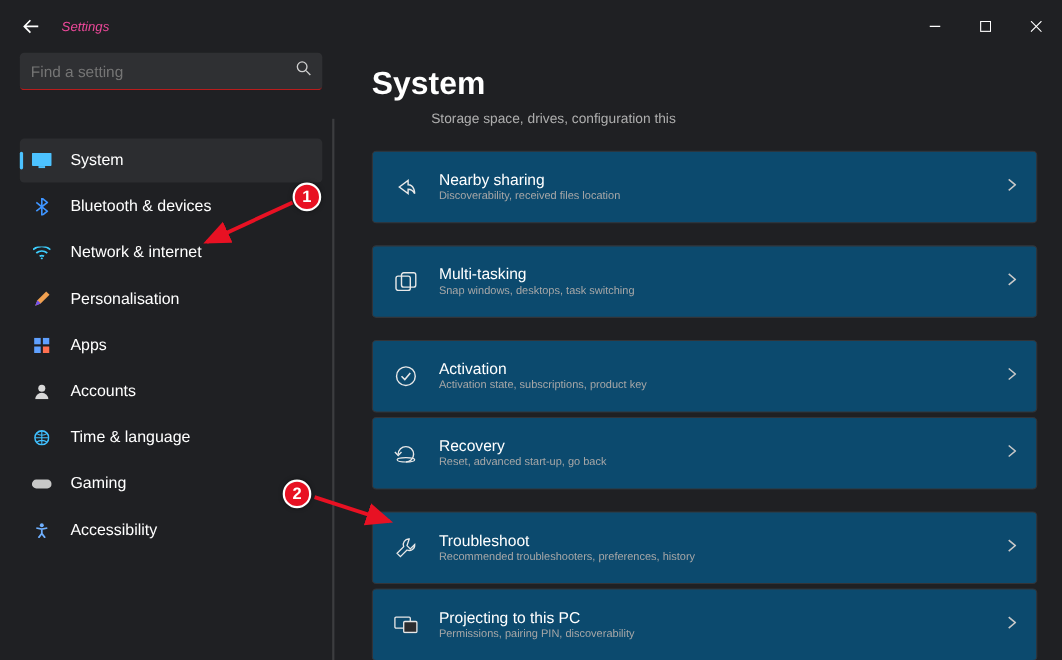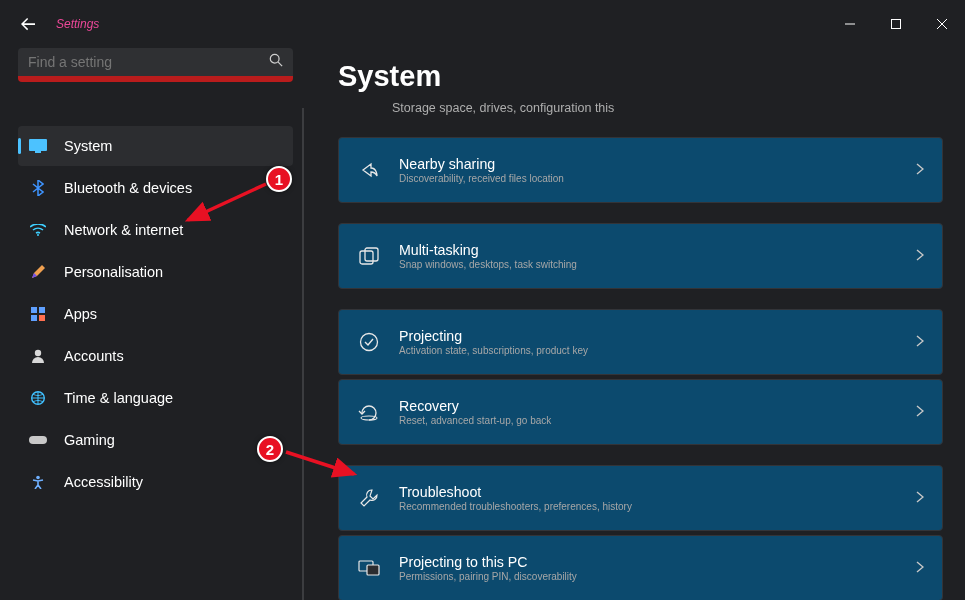--- a/index.html
+++ b/index.html
@@ -41,21 +41,21 @@
   .sidebar {
     width: 310px;
     flex: none;
     padding: 0 14px 0 18px;
     position: relative;
   }
   .searchbox {
     margin-top: 0;
     background: #2f3033;
     border: none;
-    border-bottom: 6px solid #b91c1c;
+    border-bottom: 1px solid #b91c1c;
     border-radius: 4px;
     height: 34px;
     display: flex;
     align-items: center;
     padding: 0 10px;
     width: 275px;
   }
   .searchbox input {
     flex: 1;
     background: transparent;
@@ -319,21 +319,21 @@
     </div>
 
     <div class="card">
       <span class="cardico">
         <svg width="20" height="20" viewBox="0 0 20 20">
             <circle cx="10" cy="10" r="8.5" fill="none" stroke="currentColor" stroke-width="1.3"></circle>
             <path d="M6 10l3 3 5-6" fill="none" stroke="currentColor" stroke-width="1.4"></path>
           </svg>
       </span>
       <div class="cardtext">
-        <div class="cardtitle">Projecting</div>
+        <div class="cardtitle">Activation</div>
         <div class="cardsub">Activation state, subscriptions, product key</div>
       </div>
       <span class="chev"><svg width="8" height="12" viewBox="0 0 8 12">
             <path d="M1 1l6 5-6 5" fill="none" stroke="currentColor" stroke-width="1.4"></path>
           </svg></span>
     </div>
 
     <div class="card gap-l">
       <span class="cardico">
         <svg width="22" height="18" viewBox="0 0 22 18">

